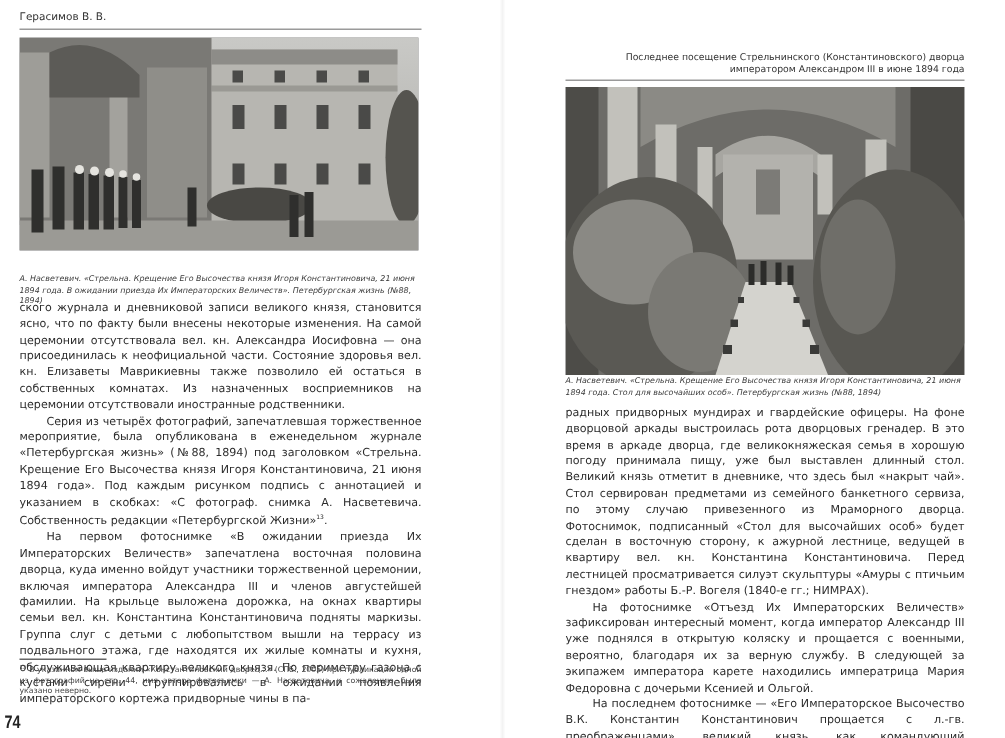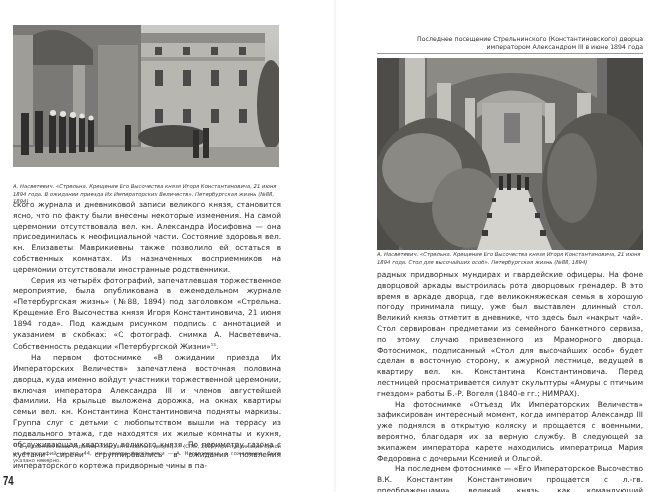--- a/index.html
+++ b/index.html
@@ -57,20 +57,21 @@
   .pn-left { left: 3px; transform-origin: left; }
   .pn-right { right: 11px; transform-origin: right; }
 
   .gutter { position: absolute; left: 333px; top: 0; width: 4px; height: 492px;
     background: linear-gradient(to right, #fff, #f3f3f3, #fff); }
 </style>
 </head>
 <body>
 
 <div class="page page-left">
+  <div class="running-head-left">Герасимов В. В.</div>
 
   <div class="photo photo-left">
     <svg viewBox="0 0 266 142" preserveAspectRatio="none">
       <defs>
         <linearGradient id="skyL" x1="0" y1="0" x2="0" y2="1">
           <stop offset="0" stop-color="#c9c9c6"></stop>
             <stop offset="1" stop-color="#a9a9a5"></stop>
         </linearGradient>
       </defs>
       <rect width="266" height="142" fill="url(#skyL)"></rect>

